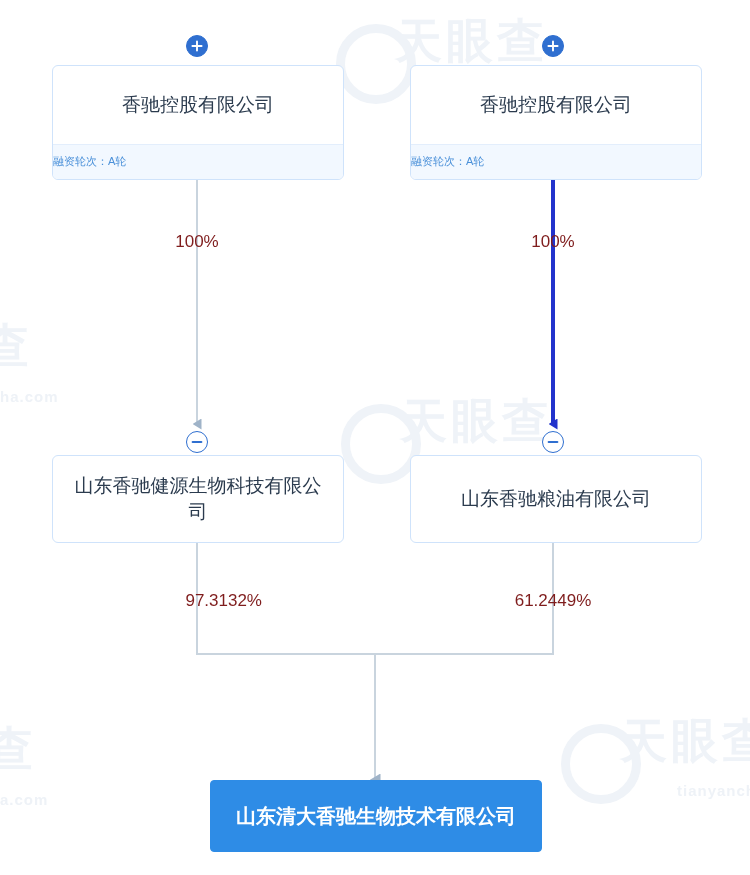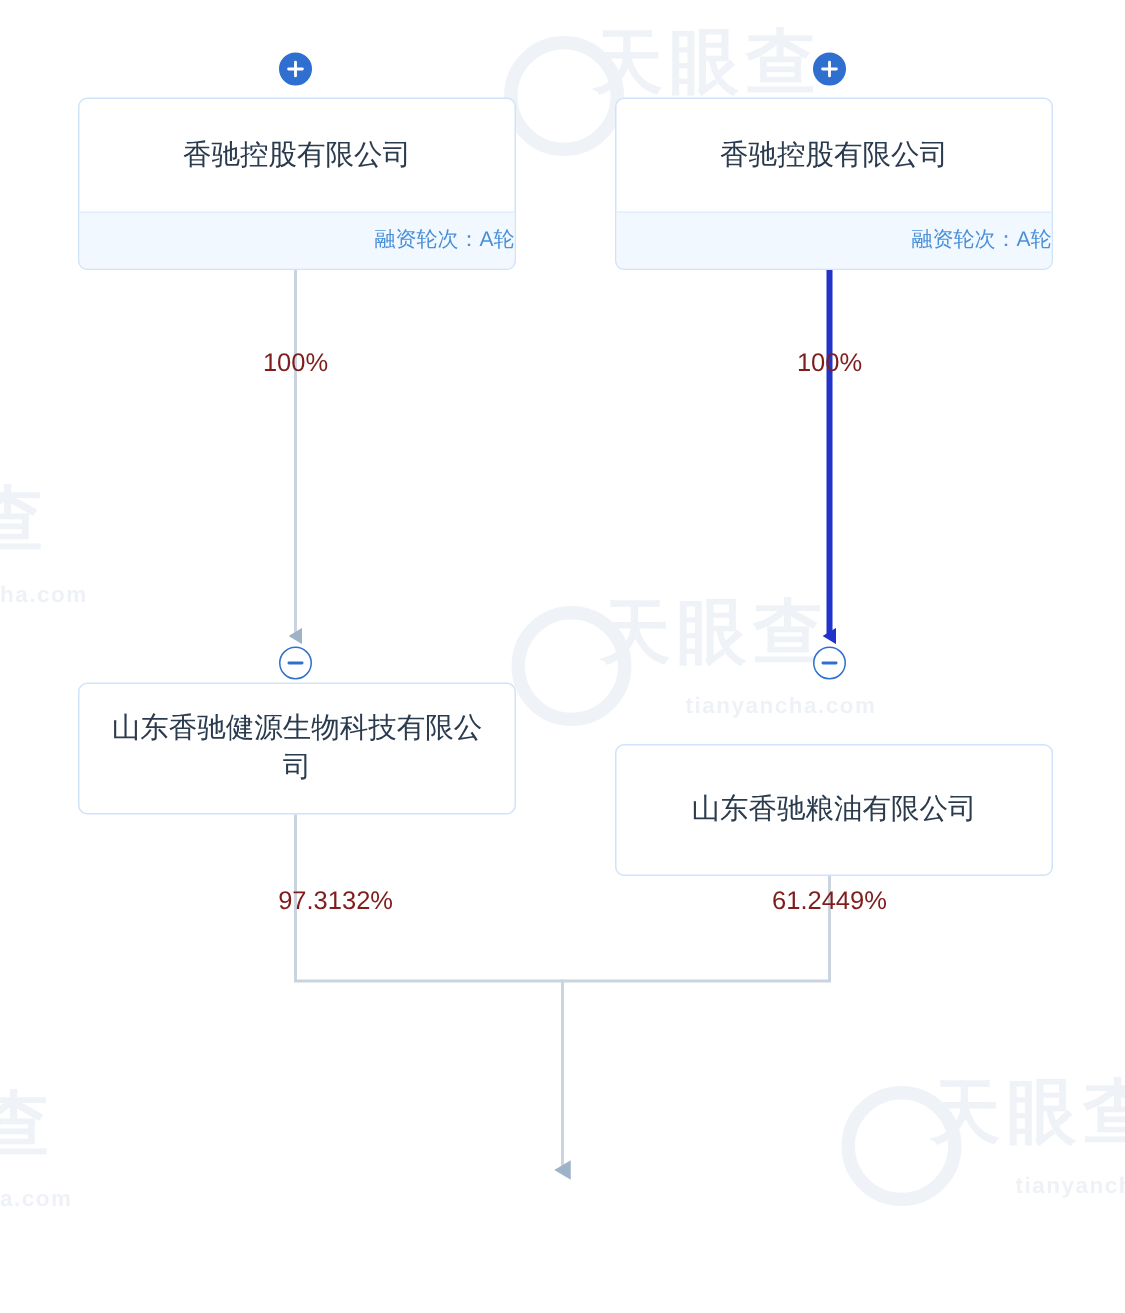--- a/index.html
+++ b/index.html
@@ -76,22 +76,22 @@
     text-align: center;
     font-size: 19px;
     color: #2b3b4e;
     line-height: 1.35;
     padding: 0 14px;
   }
   .node .meta {
     flex: 0 0 auto;
     background: #f2f8ff;
     color: #4a90d9;
-    font-size: 14px;
-    text-align: right;
+    font-size: 11px;
+    text-align: left;
     padding: 9px 0 10px;
     border-top: 1px solid #e3eefc;
   }
   .node.leaf .title {
     font-size: 19px;
   }
   .node.root {
     background: #2e8ce6;
     border: 1px solid #2e8ce6;
     border-radius: 4px;
@@ -185,24 +185,27 @@
 
   <div class="node" style="left:410px; top:65px; width:292px; height:115px;">
     <div class="title">香驰控股有限公司</div>
     <div class="meta">融资轮次：A轮</div>
   </div>
 
   <div class="node leaf" style="left:52px; top:455px; width:292px; height:88px;">
     <div class="title">山东香驰健源生物科技有限公司</div>
   </div>
 
-  <div class="node leaf" style="left:410px; top:455px; width:292px; height:88px;margin-top:41px;">
+  <div class="node leaf" style="left:410px; top:455px; width:292px; height:88px;">
     <div class="title">山东香驰粮油有限公司</div>
   </div>
 
+  <div class="node root" style="left:210px; top:780px; width:332px; height:72px;">
+    <div class="title">山东清大香驰生物技术有限公司</div>
+  </div>
 
   <div class="toggle filled" style="left:186px; top:35px;">
     <svg width="12" height="12" viewBox="0 0 12 12">
       <path d="M6 1.4 V10.6 M1.4 6 H10.6" stroke="#ffffff" stroke-width="1.9" stroke-linecap="round"></path>
     </svg>
   </div>
 
   <div class="toggle filled" style="left:542px; top:35px;">
     <svg width="12" height="12" viewBox="0 0 12 12">
       <path d="M6 1.4 V10.6 M1.4 6 H10.6" stroke="#ffffff" stroke-width="1.9" stroke-linecap="round"></path>

